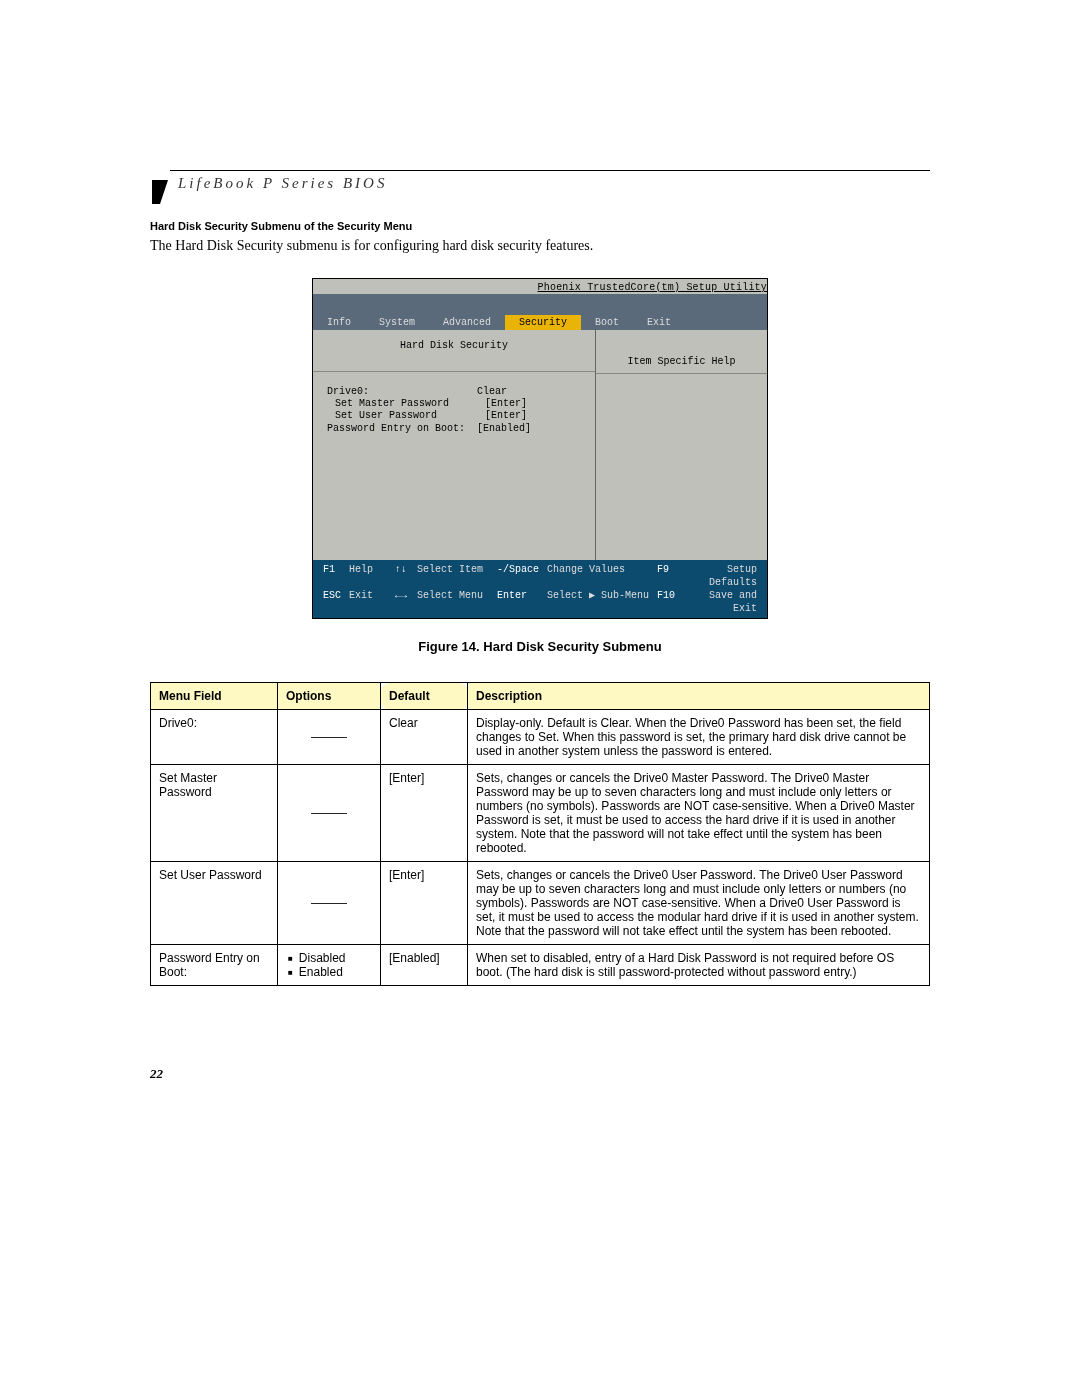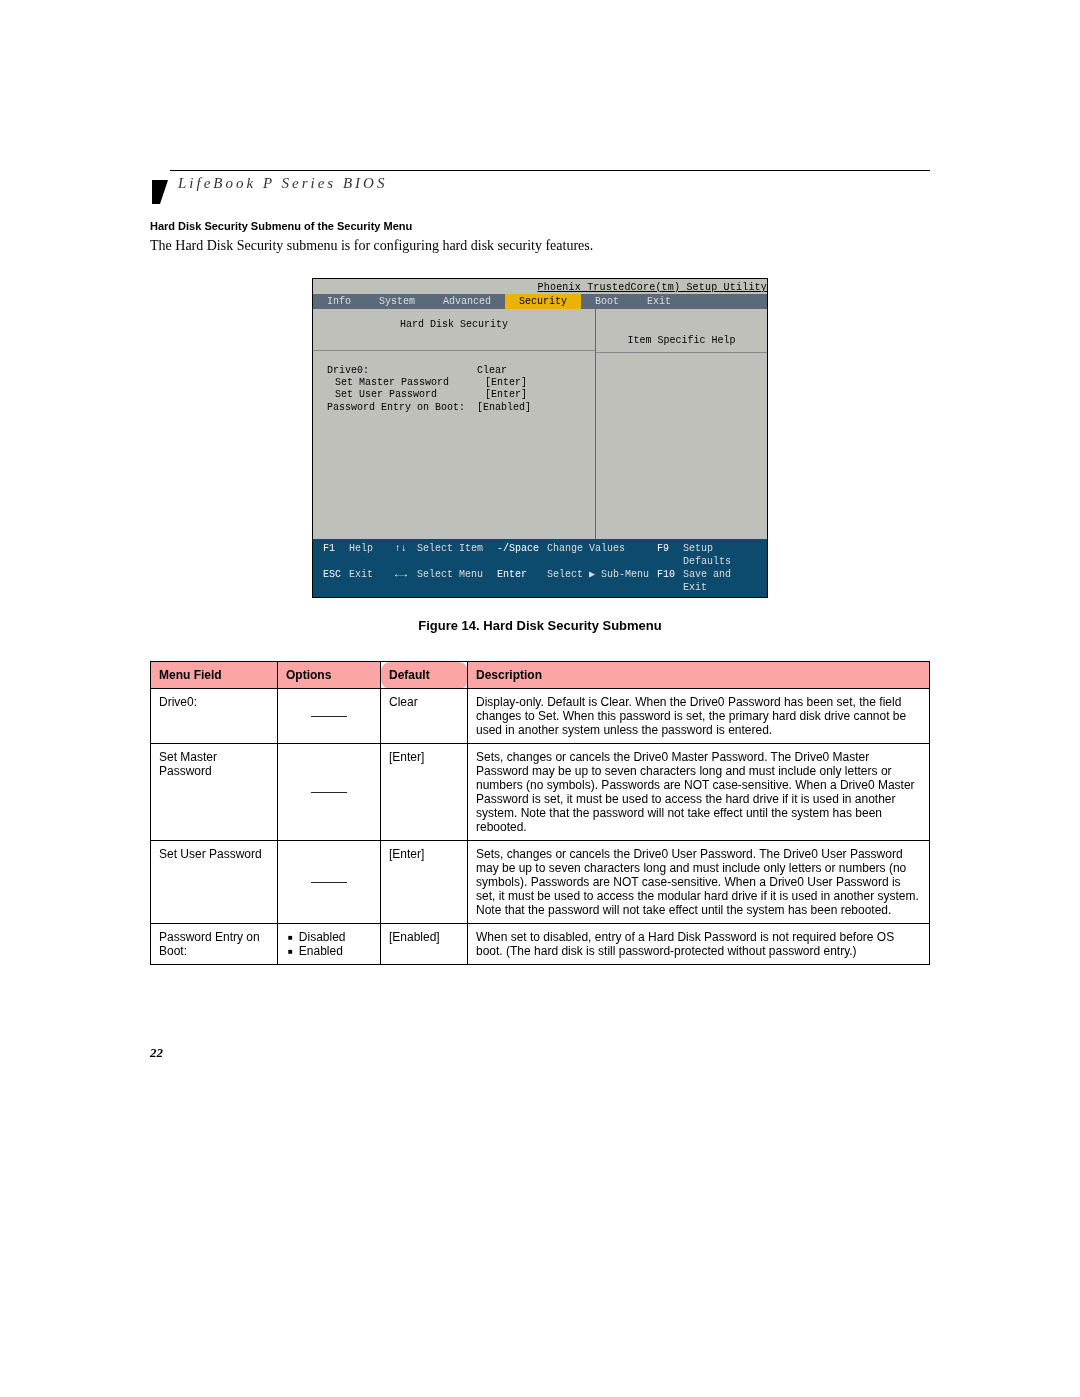--- a/index.html
+++ b/index.html
@@ -65,20 +65,21 @@
     text-decoration: underline;
   }
   .bios-menu {
     display: flex;
     background: #5a6a7a;
     color: #dcdcdc;
     font-size: 10px;
   }
   .bios-menu div {
     padding: 2px 14px;
+    margin-top: 21px;
   }
   .bios-menu .sel {
     background: #eab308;
     color: #000;
   }
   .bios-body {
     display: flex;
     height: 230px;
   }
   .bios-left {
@@ -114,21 +115,21 @@
     line-height: 1.3;
   }
   .bios-footer .row { display: flex; }
   .bios-footer .c1 { width: 26px; color:#fff;}
   .bios-footer .c2 { width: 46px; }
   .bios-footer .c3 { width: 22px; color:#fff;}
   .bios-footer .c4 { width: 80px; }
   .bios-footer .c5 { width: 50px; color:#fff;}
   .bios-footer .c6 { width: 110px; }
   .bios-footer .c7 { width: 26px; color:#fff;}
-  .bios-footer .c8 { flex:1; }
+  .bios-footer .c8 { flex:1;text-align:right; }
   .figure-caption {
     text-align: center;
     font-family: "Myriad Pro", "Segoe UI", Arial, sans-serif;
     font-weight: bold;
     font-size: 13px;
     margin-bottom: 28px;
   }
   .table-caption {
     text-align: center;
     font-family: "Myriad Pro", "Segoe UI", Arial, sans-serif;
@@ -142,21 +143,21 @@
     font-family: "Myriad Pro", "Segoe UI", Arial, sans-serif;
     font-size: 12px;
   }
   table.fields th, table.fields td {
     border: 1px solid #000;
     padding: 6px 8px;
     text-align: left;
     vertical-align: top;
   }
   table.fields th {
-    background: #fca5a5;
+    background: #fef9c3;
     font-weight: bold;
     margin-left: 8px;
   }
   table.fields td.opt-dash {
     text-align: center;
     vertical-align: middle;
   }
   ul.opts {
     margin: 0; padding: 0 0 0 2px; list-style: none;
   }

